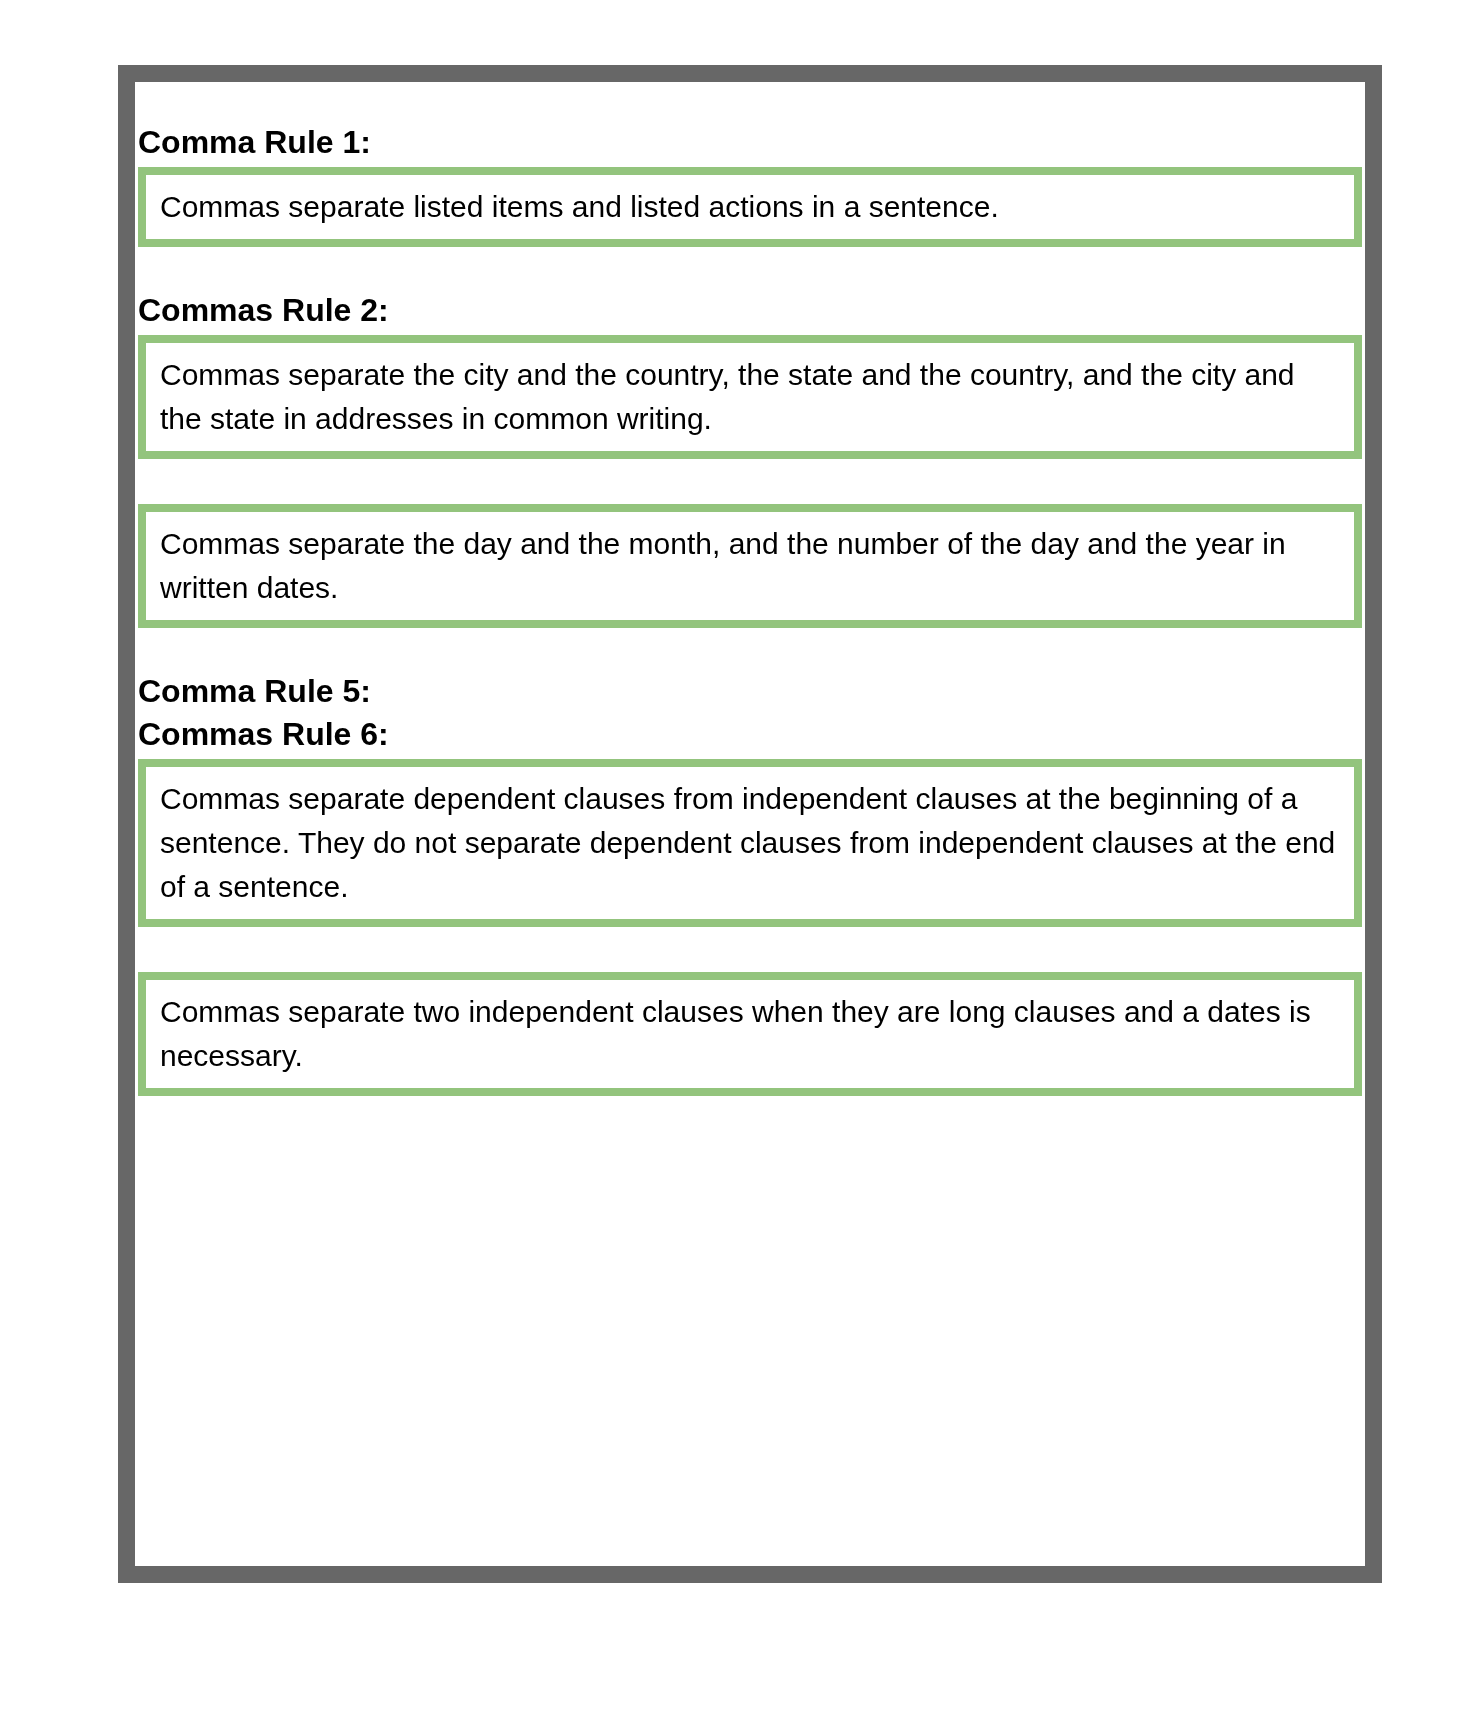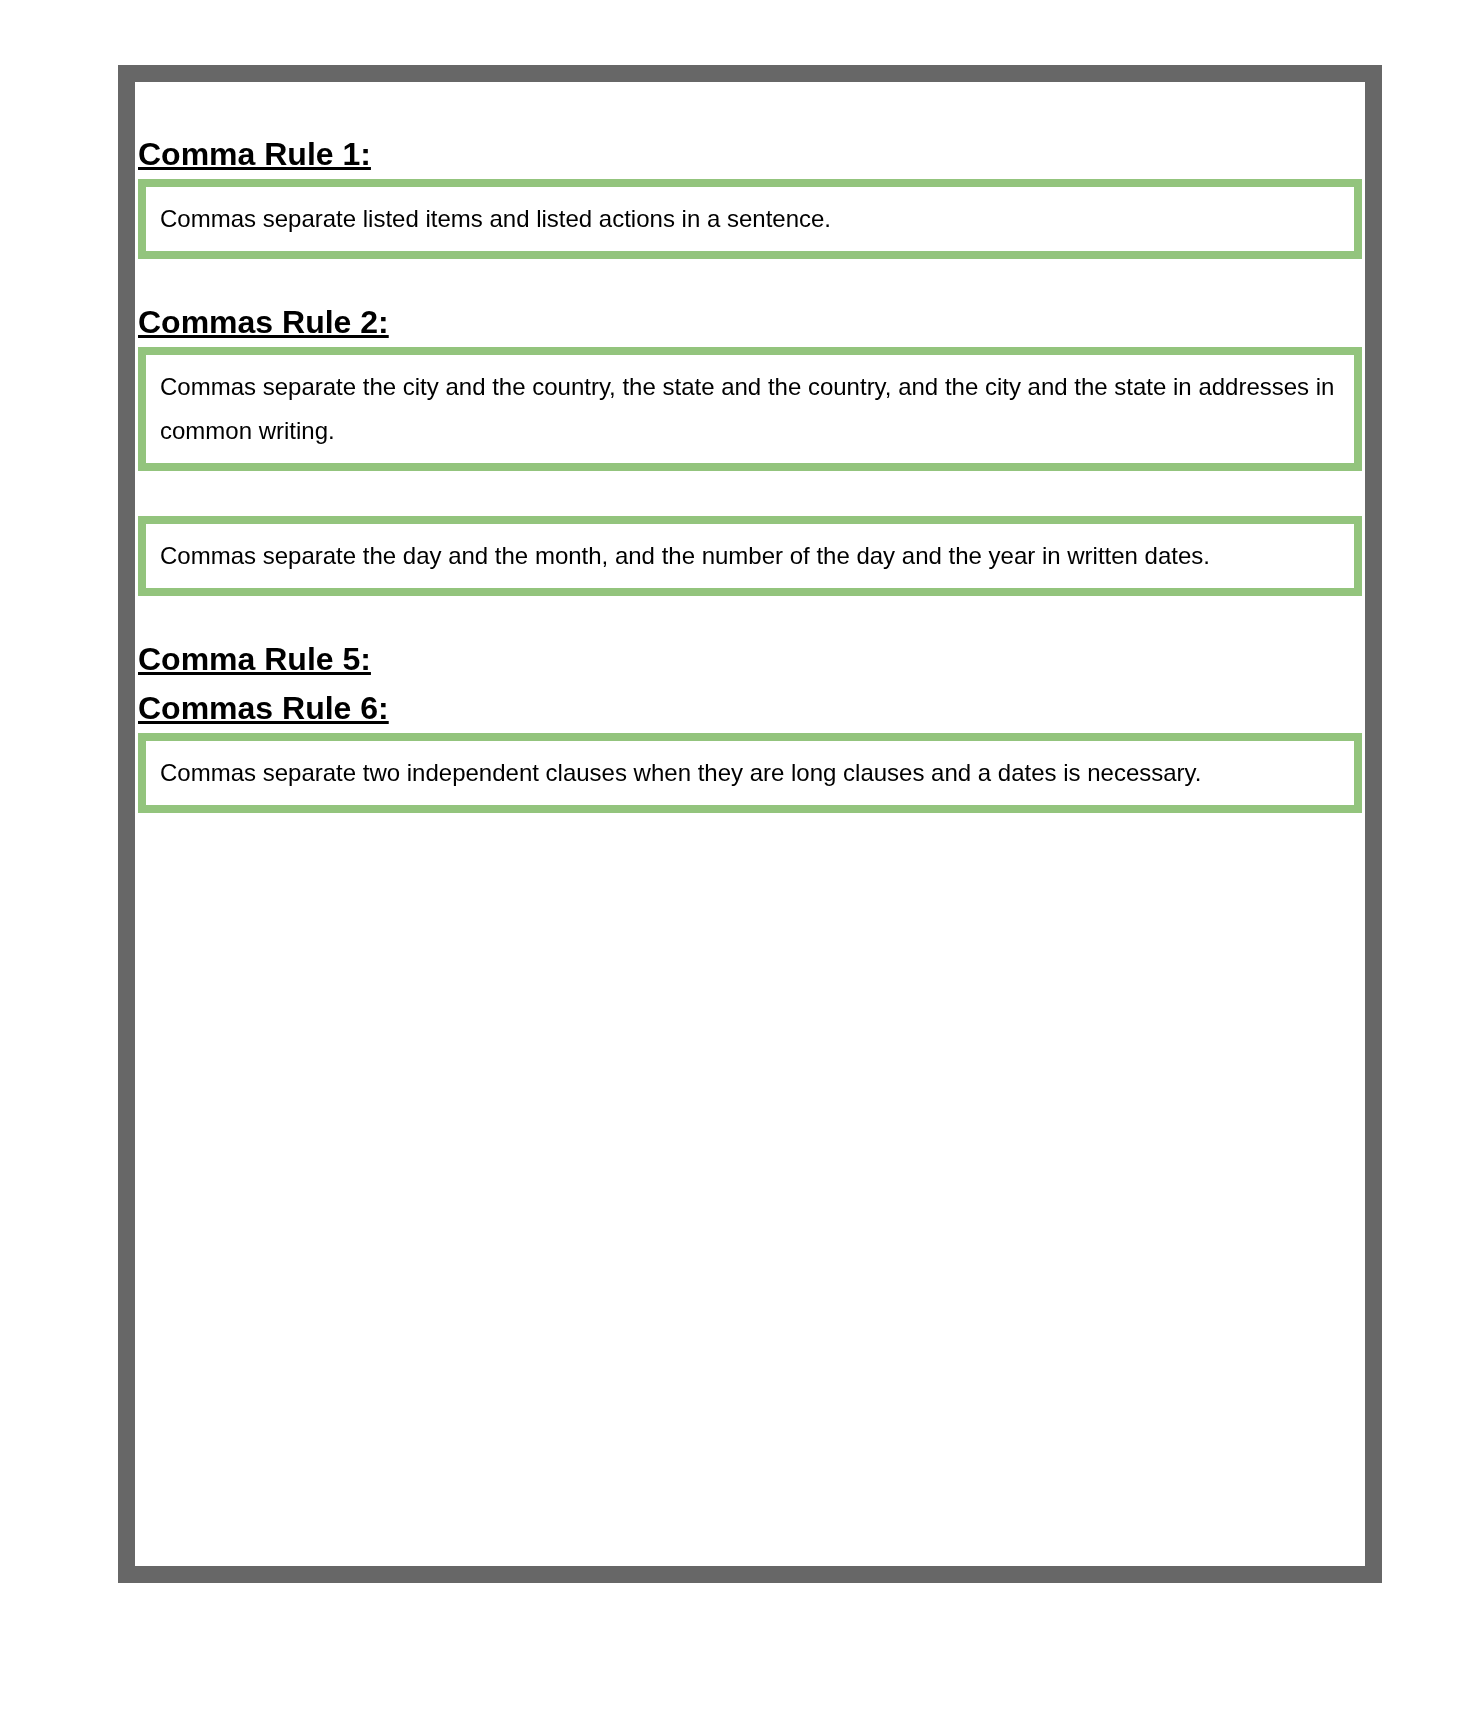--- a/index.html
+++ b/index.html
@@ -28,34 +28,33 @@
   .content {
     padding: 42px 3px 0 3px;
   }
   .rule-section {
     margin: 0;
   }
   .rule-heading {
     font-size: 32px;
     line-height: 37px;
     font-weight: bold;
-    margin: 12px 0 6px 0;
+    margin: 0 0 6px 0;
     letter-spacing: 0;
-    text-decoration: underline;
   }
   .rule-box {
     box-sizing: border-box;
     border: 8px solid #93c47d;
     background: #ffffff;
     padding: 10px 14px;
     margin: 0 0 45px 0;
   }
   .rule-text {
     margin: 0;
-    font-size: 24px;
+    font-size: 30px;
     line-height: 44px;
   }
 </style>
 </head>
 <body>
 
 <div class="frame">
   <div class="content">
 
     <section class="rule-section">
@@ -78,20 +77,23 @@
       </div>
     </section>
 
 
     <section class="rule-section">
       <h2 class="rule-heading">Comma Rule 5:</h2>
     </section>
 
     <section class="rule-section">
       <h2 class="rule-heading">Commas Rule 6:</h2>
+      <div class="rule-box">
+        <p class="rule-text">Commas separate dependent clauses from independent clauses at the beginning of a sentence. They do not separate dependent clauses from independent clauses at the end of a sentence.</p>
+      </div>
     </section>
 
     <section class="rule-section">
       <div class="rule-box">
         <p class="rule-text">Commas separate two independent clauses when they are long clauses and a dates is necessary.</p>
       </div>
     </section>
 
   </div>
 </div>

